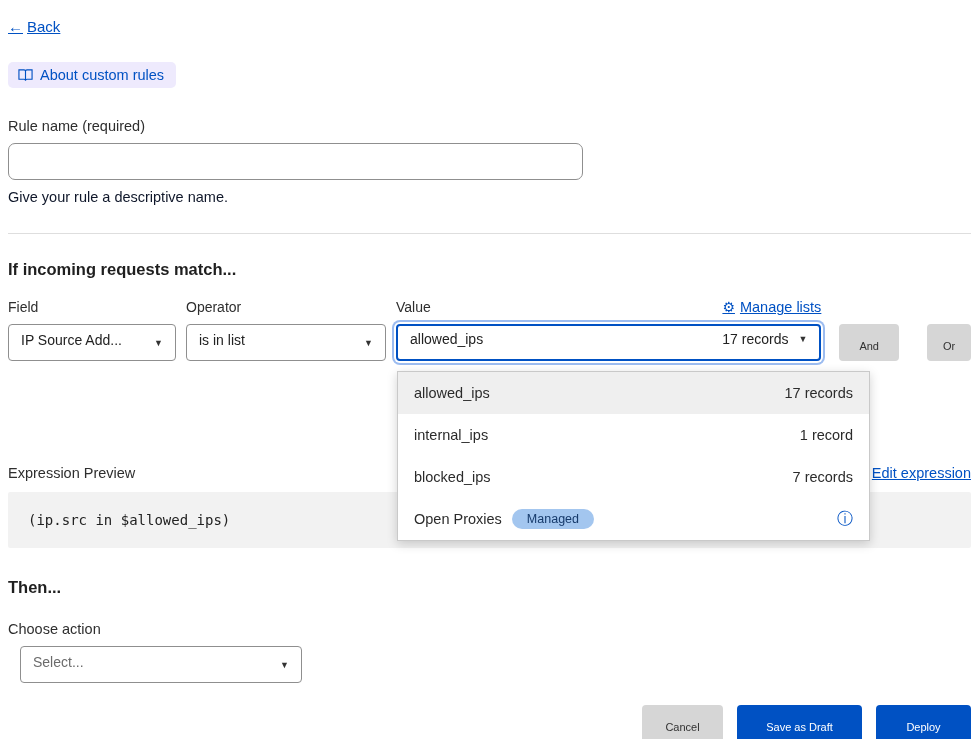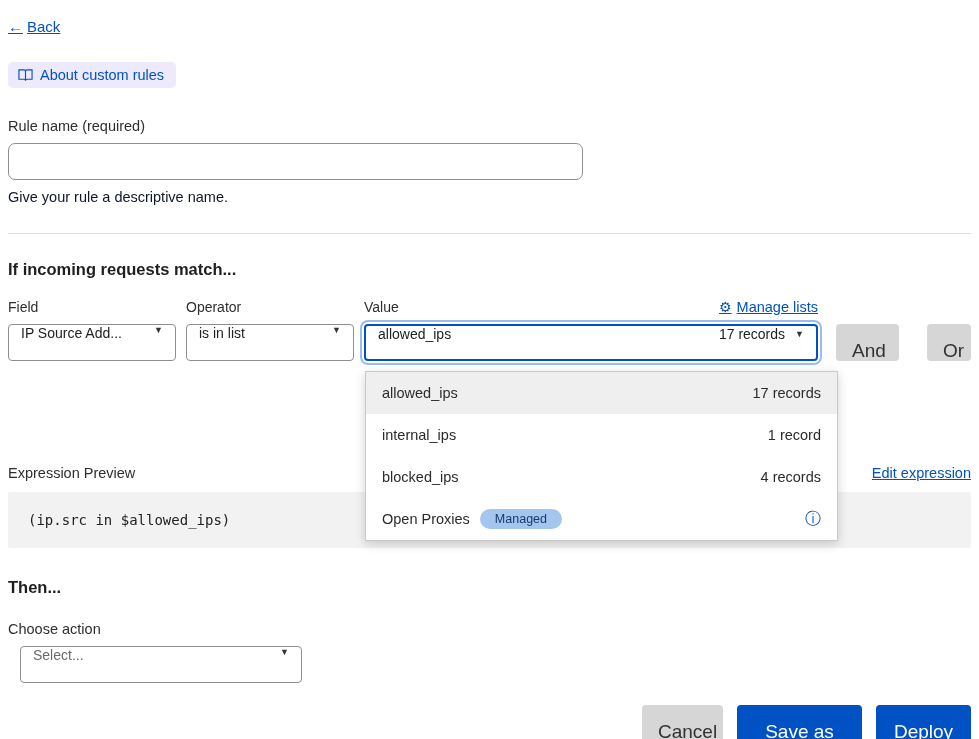--- a/index.html
+++ b/index.html
@@ -41,43 +41,43 @@
   hr.divider { border: none; border-top: 1px solid #dedede; margin-top: 28px; }
 
   .section-heading { font-size: 16.5px; font-weight: bold; color: #1f1f1f; margin-top: 26px; }
 
   
   .match-row { display: flex; align-items: flex-end; margin-top: 20px; gap: 10px; }
   .col { display: flex; flex-direction: column; }
   .col .col-label { font-size: 14px; color: #2e2e2e; margin-bottom: 9px; }
   .select {
     height: 37px; border: 1px solid #8f8f8f; border-radius: 4px; background: #fff;
-    display: flex; align-items: flex-start; justify-content: space-between;
-    padding: 0 12px; font-size: 14px; color: #222; cursor: pointer;
+    display: flex; align-items: flex-end; justify-content: space-between;
+    padding: 12px 12px; font-size: 14px; color: #222; cursor: pointer;
   }
   .chev { font-size: 9px; color: #333; margin-left: 10px; }
   .field-col .select { width: 168px; }
-  .operator-col .select { width: 168px; }
+  .operator-col .select { width: 200px; }
   .value-col { position: relative; width: 477px; }
   .value-header { display: flex; align-items: center; justify-content: space-between; margin-bottom: 9px; }
   .manage-lists { display: inline-flex; align-items: center; gap: 5px; font-size: 14.5px; }
   .manage-lists .gear { text-decoration: none; font-size: 14px; }
   .value-select {
     width: 100%;
     border: 2px solid #0051c3;
     box-shadow: 0 0 0 2px #ffffff, 0 0 0 4px #9cbcf0;
     border-radius: 4px;
   }
   .value-right { display: flex; align-items: center; }
   .records-text { font-size: 14px; color: #222; }
 
   .btn {
     font-family: "Liberation Sans", sans-serif;
     height: 37px; border: none; border-radius: 4px;
-    background: #d6d6d6; color: #323232; font-size: 19px; cursor: pointer;
+    background: #d6d6d6; color: #323232; font-size: 11px; cursor: pointer;
     padding: 16px 16px;
   }
   .and-btn { margin-left: 8px; width: 63px; }
   .or-btn { margin-left: 18px; width: 44px; }
 
   
   .dropdown-panel {
     position: absolute; top: calc(100% + 10px); left: 1px; width: 473px;
     background: #fff; border: 1px solid #c9c9c9;
     box-shadow: 0 3px 10px rgba(0,0,0,0.18);
@@ -182,21 +182,21 @@
         <div class="dropdown-item selected">
           <span class="left">allowed_ips</span>
           <span>17 records</span>
         </div>
         <div class="dropdown-item">
           <span class="left">internal_ips</span>
           <span>1 record</span>
         </div>
         <div class="dropdown-item">
           <span class="left">blocked_ips</span>
-          <span>4 records</span>
+          <span>7 records</span>
         </div>
         <div class="dropdown-item">
           <span class="left">
             <span>Open Proxies</span>
             <span class="managed-badge">Managed</span>
           </span>
           <span class="info-icon">ⓘ</span>
         </div>
       </div>
     </div>

